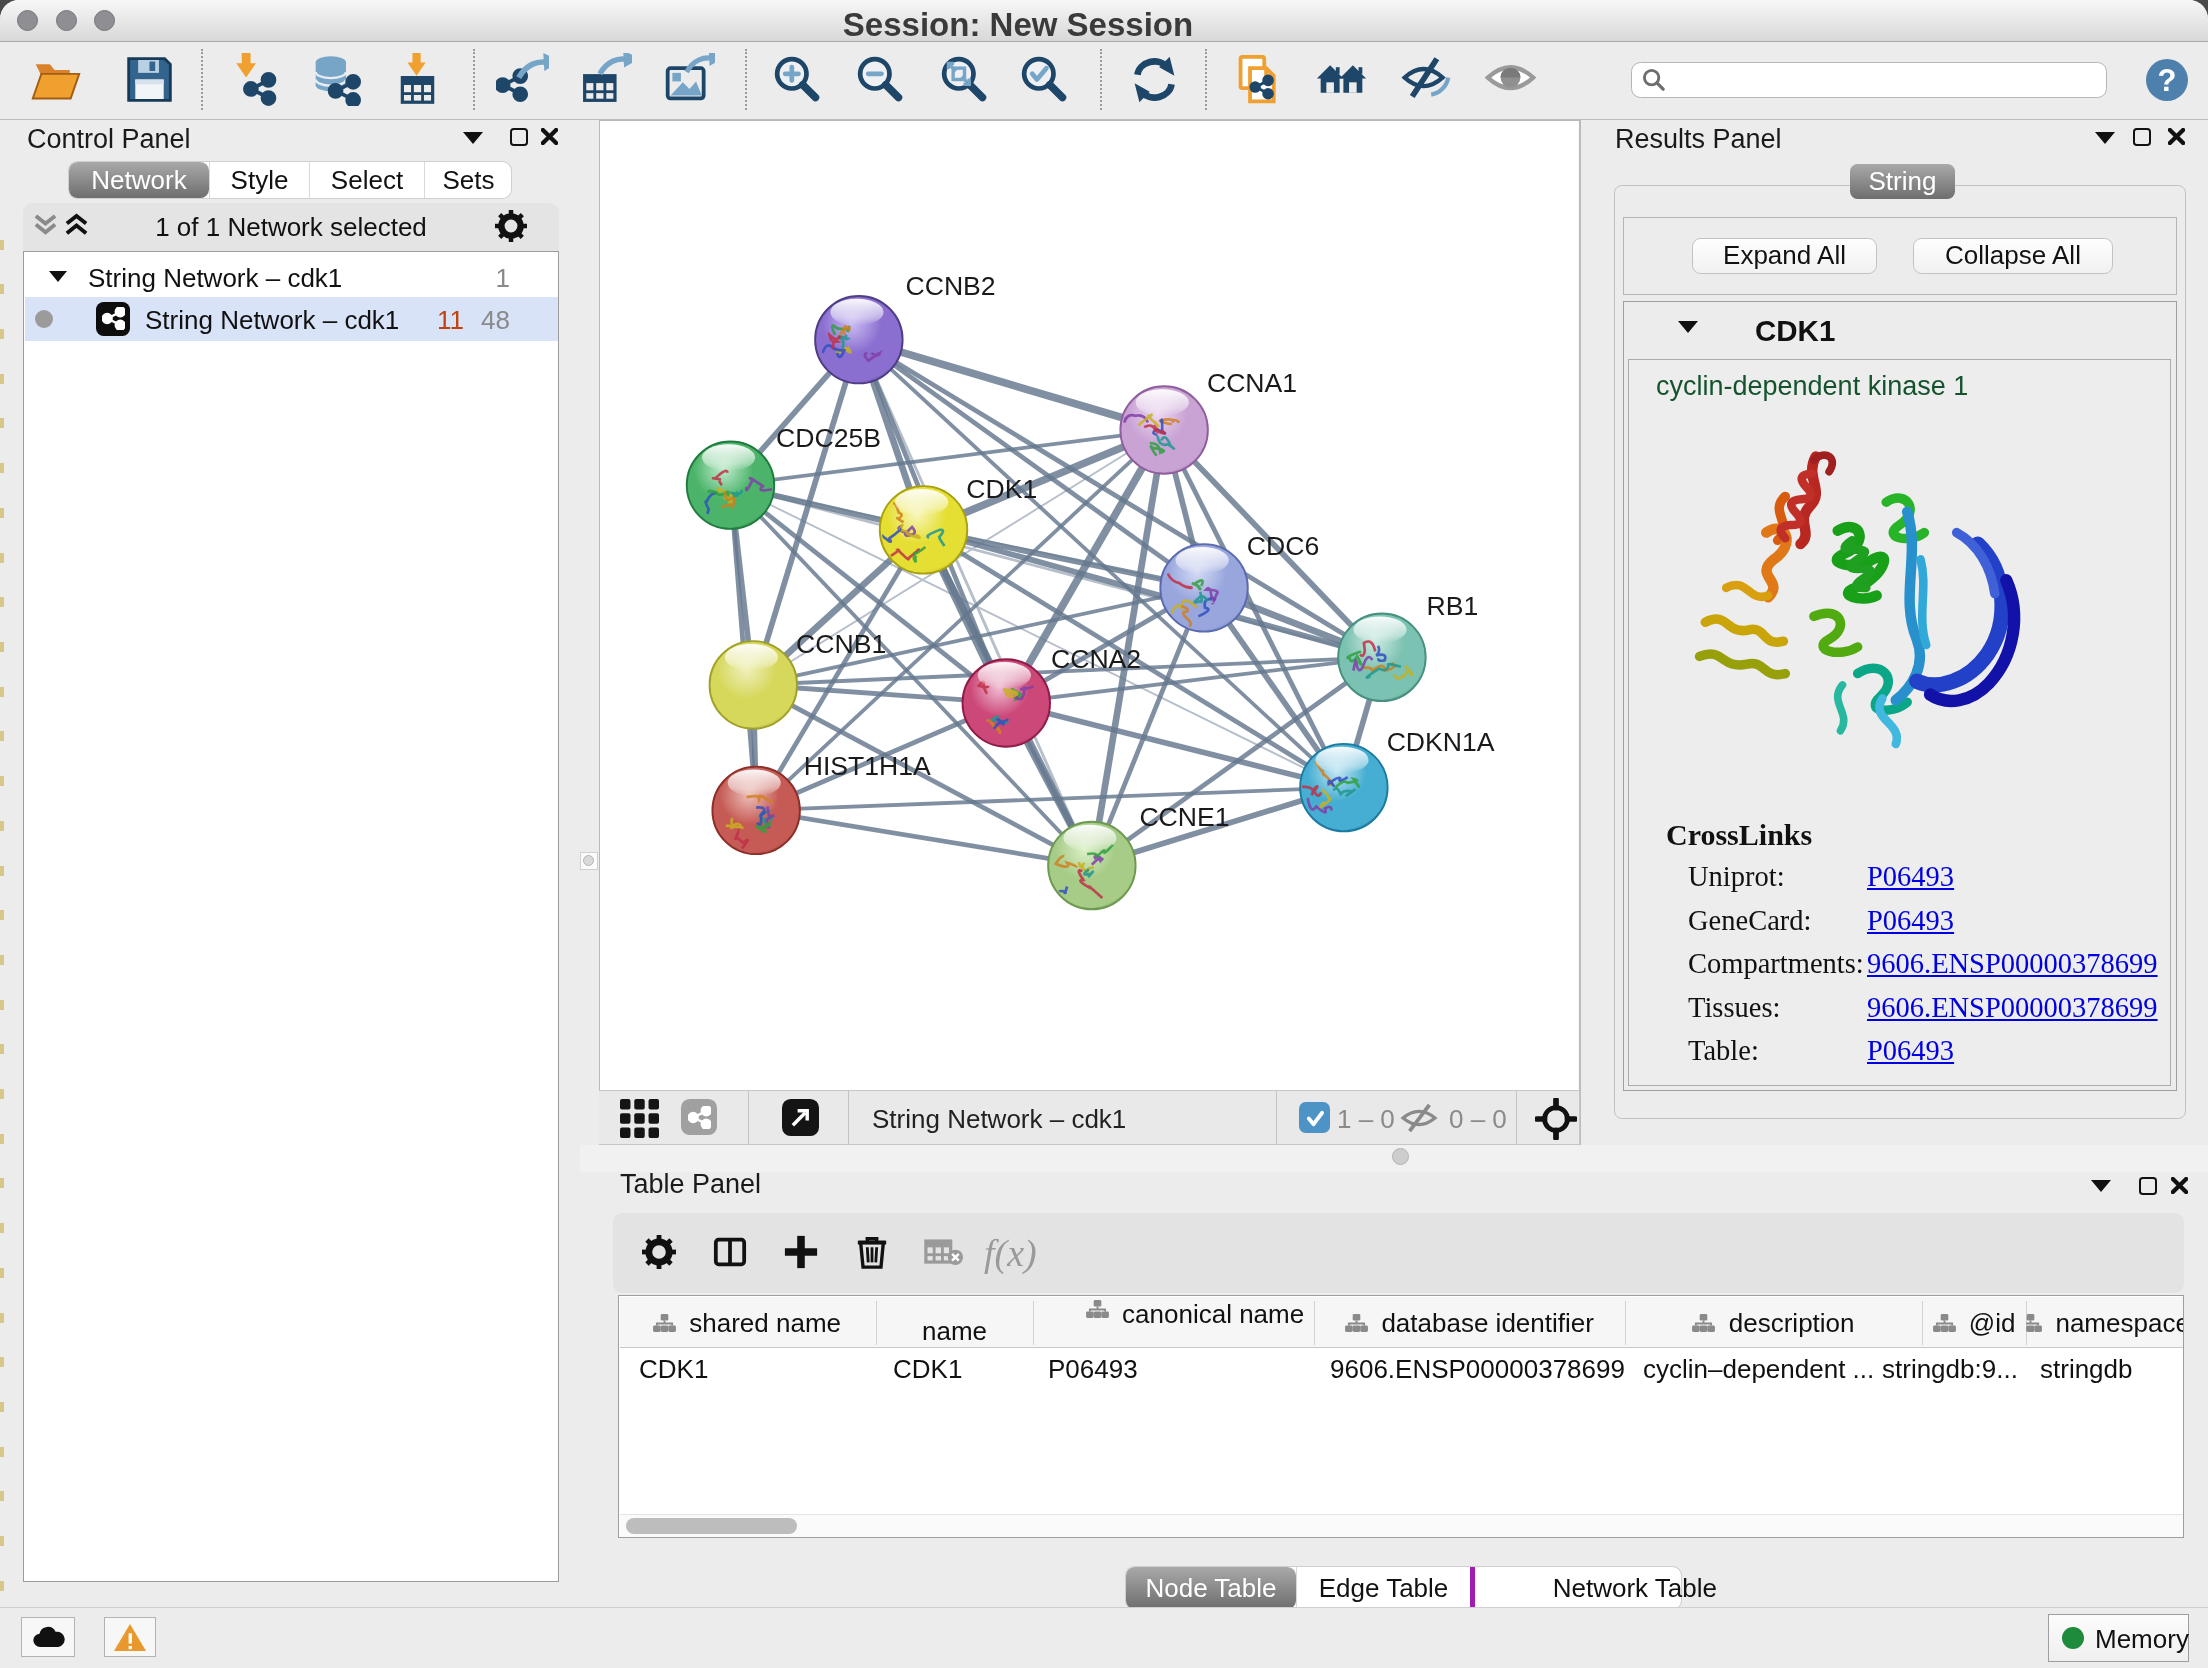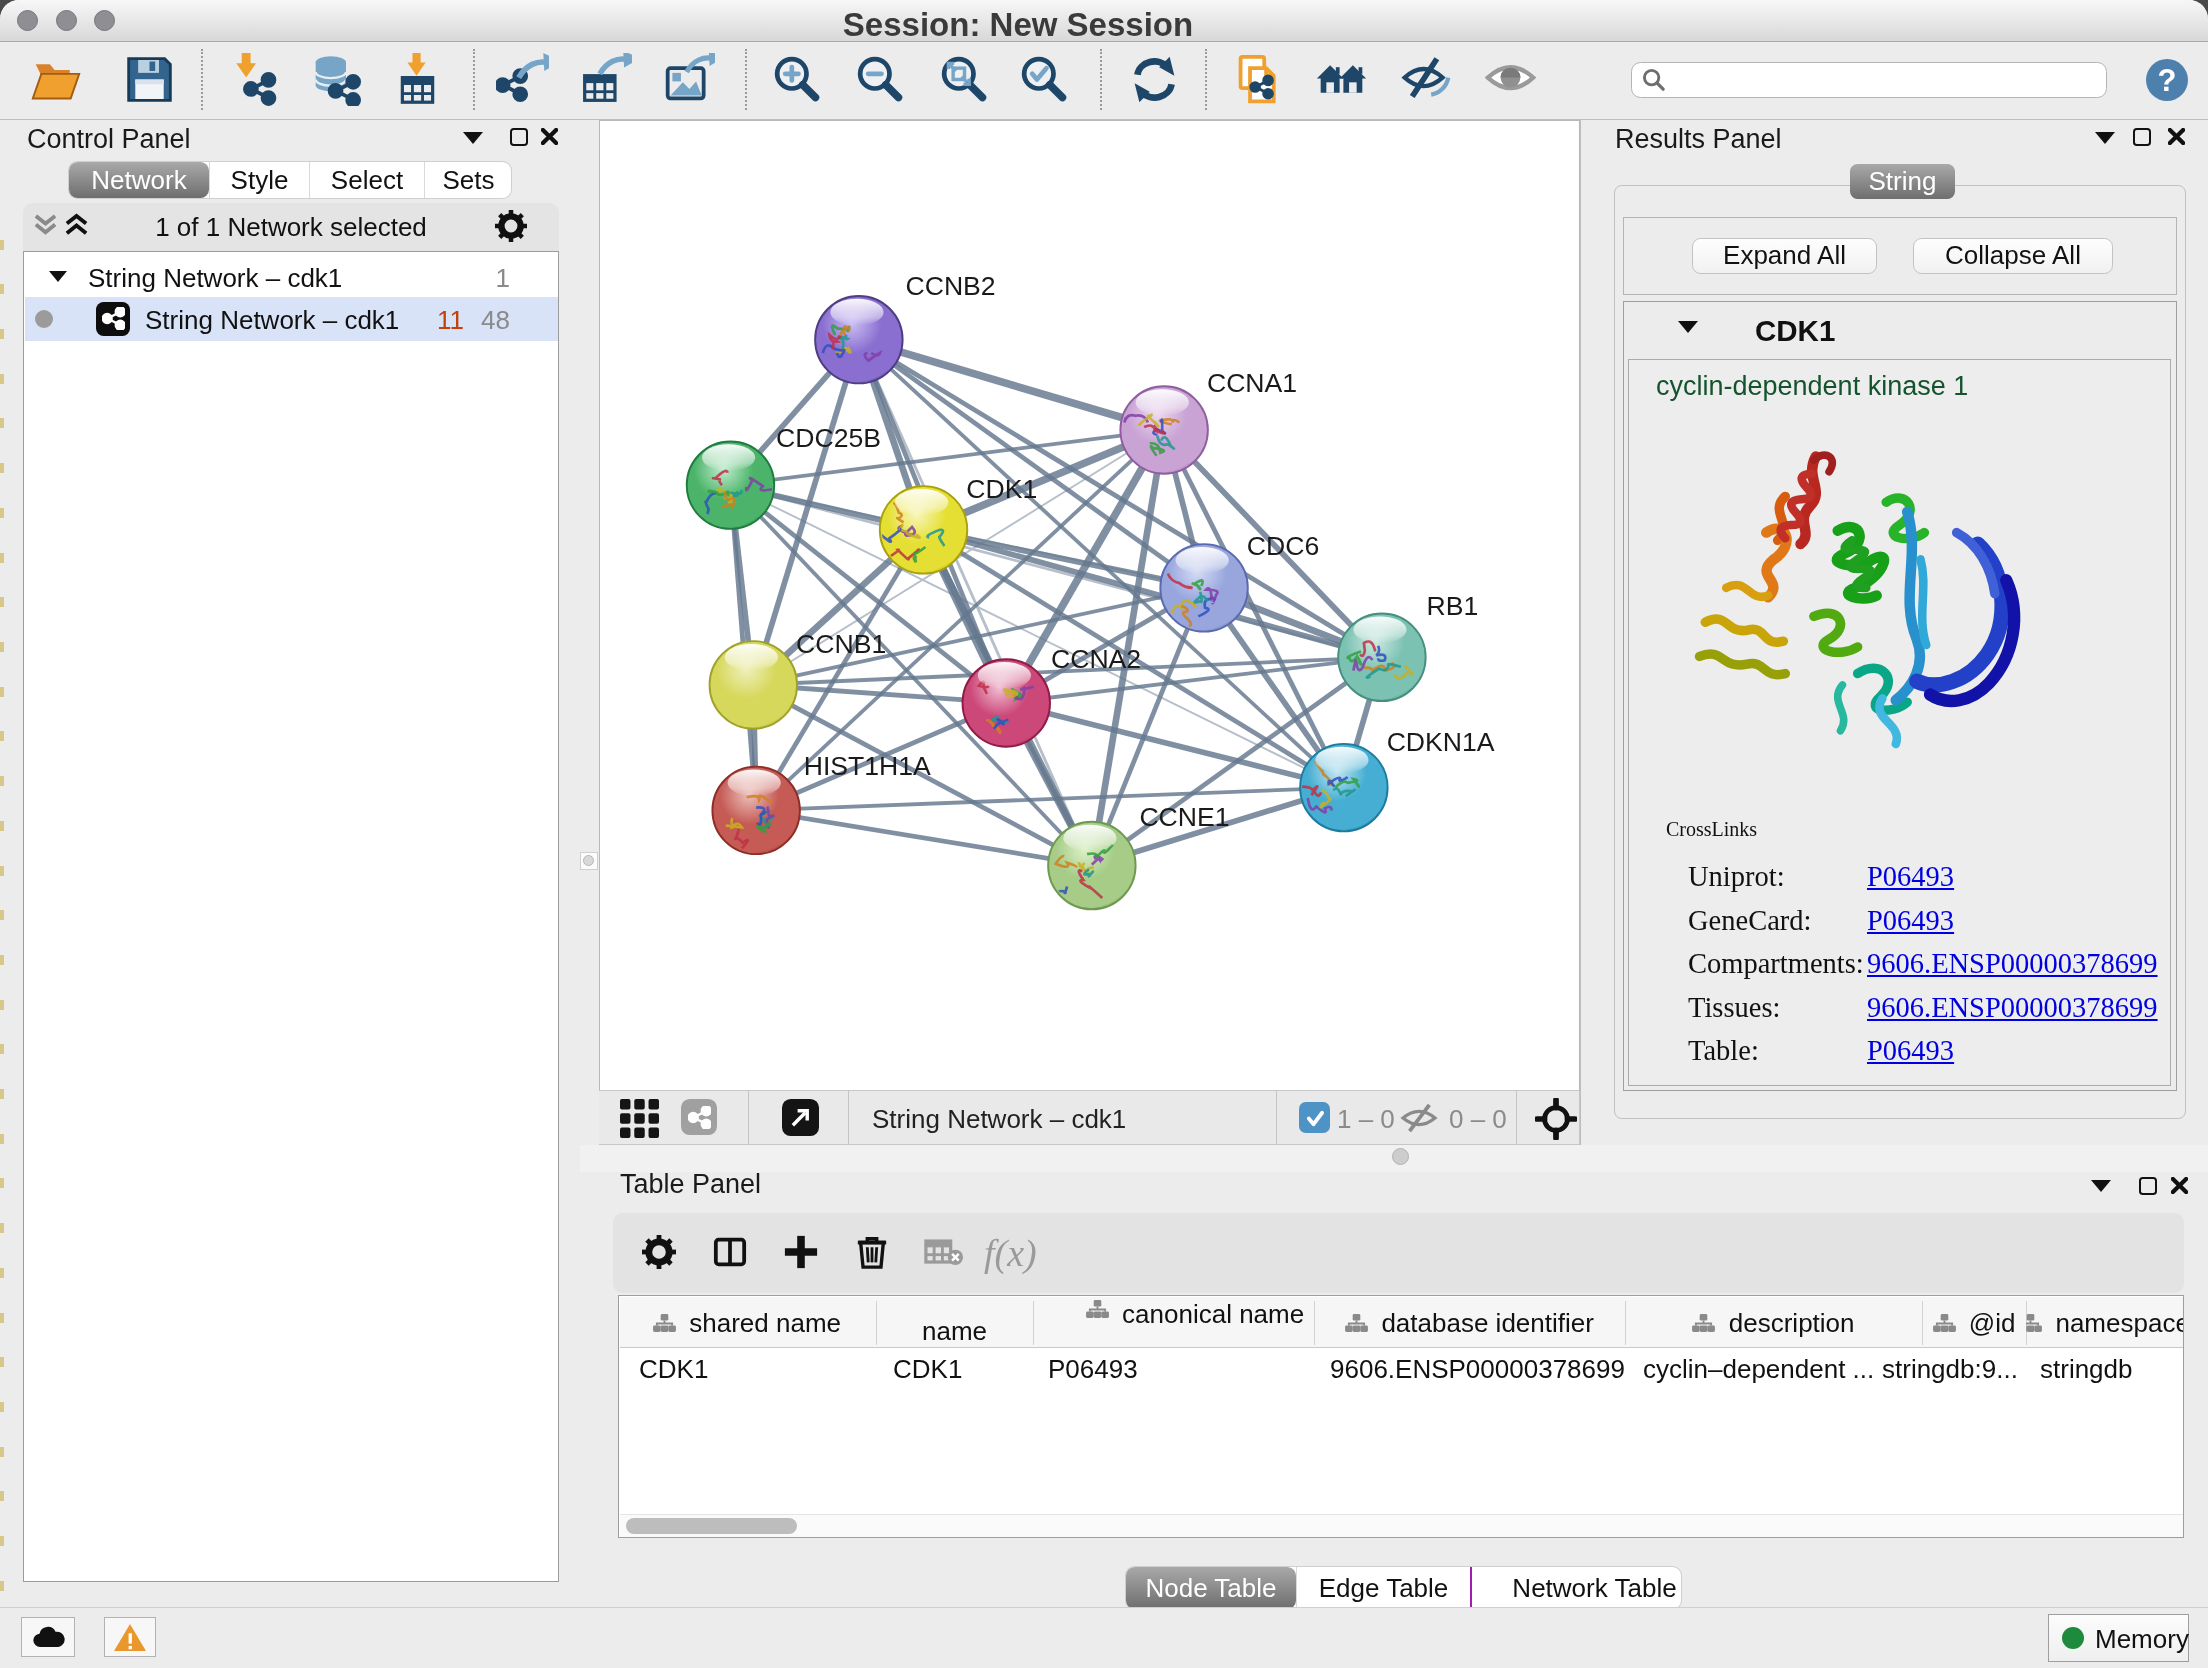--- a/index.html
+++ b/index.html
@@ -630,21 +630,21 @@
       <path d="M248,70 C262,116 240,160 258,204 C268,230 254,254 236,268" fill="none" stroke="#2890cc" stroke-width="11" stroke-linecap="round"></path>
       <path d="M262,120 C270,150 258,180 268,210" fill="none" stroke="#30a8d8" stroke-width="9" stroke-linecap="round"></path>
       <path d="M322,104 C352,132 356,186 332,220 C312,248 280,258 258,248" fill="none" stroke="#2340c8" stroke-width="16" stroke-linecap="round"></path>
       <path d="M352,142 C368,178 360,222 334,250 C315,270 290,274 272,262" fill="none" stroke="#1212a8" stroke-width="13" stroke-linecap="round"></path>
       <path d="M300,92 C322,104 336,128 340,156" fill="none" stroke="#4060d8" stroke-width="10" stroke-linecap="round"></path>
       <path d="M222,266 C208,288 244,292 236,314" fill="none" stroke="#40b8e0" stroke-width="9" stroke-linecap="round"></path>
       <path d="M180,252 C165,270 190,282 178,300" fill="none" stroke="#28b8a0" stroke-width="8" stroke-linecap="round"></path>
       <path d="M148,30 Q130,31 142,44 Q154,56 137,57 Q119,58 131,71 Q143,84 126,84 Q108,85 120,98" fill="none" stroke="#c03028" stroke-width="9" stroke-linecap="round" stroke-linejoin="round"></path>
       <path d="M190,100 Q173,111 193,110 Q213,109 196,120 Q179,131 199,130 Q219,129 202,140 Q185,151 205,150" fill="none" stroke="#20a020" stroke-width="9" stroke-linecap="round" stroke-linejoin="round"></path>
     </svg>
-<div class="abs" style="left:1666px;top:818px;font-family:'Liberation Serif',serif;font-size:20px;font-weight:normal;color:#111">CrossLinks</div>
+<div class="abs" style="left:1666px;top:818px;font-family:'Liberation Serif',serif;font-size:30px;font-weight:bold;color:#111">CrossLinks</div>
 <div class="abs" style="left:1688px;top:861px;font-family:'Liberation Serif',serif;font-size:28.5px;color:#111">Uniprot:</div>
 <div class="abs" style="left:1867px;top:861px;font-family:'Liberation Serif',serif;font-size:28.5px;color:#0000e0;text-decoration:underline">P06493</div>
 <div class="abs" style="left:1688px;top:905px;font-family:'Liberation Serif',serif;font-size:28.5px;color:#111">GeneCard:</div>
 <div class="abs" style="left:1867px;top:905px;font-family:'Liberation Serif',serif;font-size:28.5px;color:#0000e0;text-decoration:underline">P06493</div>
 <div class="abs" style="left:1688px;top:948px;font-family:'Liberation Serif',serif;font-size:28.5px;color:#111">Compartments:</div>
 <div class="abs" style="left:1867px;top:948px;font-family:'Liberation Serif',serif;font-size:28.5px;color:#0000e0;text-decoration:underline">9606.ENSP00000378699</div>
 <div class="abs" style="left:1688px;top:992px;font-family:'Liberation Serif',serif;font-size:28.5px;color:#111">Tissues:</div>
 <div class="abs" style="left:1867px;top:992px;font-family:'Liberation Serif',serif;font-size:28.5px;color:#0000e0;text-decoration:underline">9606.ENSP00000378699</div>
 <div class="abs" style="left:1688px;top:1035px;font-family:'Liberation Serif',serif;font-size:28.5px;color:#111">Table:</div>
 <div class="abs" style="left:1867px;top:1035px;font-family:'Liberation Serif',serif;font-size:28.5px;color:#0000e0;text-decoration:underline">P06493</div>
@@ -803,21 +803,21 @@
 <div class="abs" style="left:1048px;top:1354px;font-size:26px;color:#111">P06493</div>
 <div class="abs" style="left:1330px;top:1354px;font-size:26px;color:#111">9606.ENSP00000378699</div>
 <div class="abs" style="left:1643px;top:1354px;font-size:26px;color:#111">cyclin–dependent ...</div>
 <div class="abs" style="left:1882px;top:1354px;font-size:26px;color:#111">stringdb:9...</div>
 <div class="abs" style="left:2040px;top:1354px;font-size:26px;color:#111">stringdb</div>
 <div class="abs" style="left:620px;top:1514px;width:1563px;height:23px;background:#fafafa;border-top:1px solid #e4e4e4"></div>
 <div class="abs" style="left:626px;top:1518px;width:171px;height:16px;border-radius:8.6px;background:#bdbdbd"></div>
 <div class="abs" style="left:1126px;top:1567px;width:555px;height:42px;background:#fff;border-radius:8.6px;box-shadow:0 0 0 1px #cfcfcf"></div>
 <div class="abs" style="left:1126px;top:1567px;width:170px;height:42px;background:linear-gradient(#a9a9a9,#6e6e6e);border-radius:8.6px;color:#fff;text-align:center;line-height:42px;font-size:26px">Node Table</div>
 <div class="abs" style="left:1296px;top:1567px;width:174px;height:42px;border-left:1px solid #d9d9d9;text-align:center;line-height:42px;font-size:26px;color:#111">Edge Table</div>
-<div class="abs" style="left:1470px;top:1567px;width:247px;height:42px;border-left:2px solid #a21caf;text-align:center;line-height:42px;font-size:26px;color:#111">Network Table</div>
+<div class="abs" style="left:1470px;top:1567px;width:247px;height:42px;border-left:5px solid #a21caf;text-align:right;line-height:42px;font-size:26px;color:#111">Network Table</div>
 <div class="abs" style="left:0;top:1607px;width:2208px;height:61px;background:#ececec;border-top:1.9px solid #cfcfcf"></div>
 <div class="abs" style="left:21px;top:1617px;width:54px;height:40px;background:#f7f7f7;border:1.9px solid #b2b2b2"></div>
 <svg class="abs" style="left:31px;top:1626px" width="34" height="23" viewBox="0 0 36 24">
       <path d="M10,22 a7,7 0 0 1 -1,-14 a9,9 0 0 1 17,-2 a6.5,6.5 0 0 1 3,16 z" fill="#111"></path>
     </svg>
 <div class="abs" style="left:104px;top:1617px;width:52px;height:40px;background:#f7f7f7;border:1.9px solid #b2b2b2"></div>
 <svg class="abs" style="left:113px;top:1622px" width="34" height="31" viewBox="0 0 36 33">
       <path d="M18,2 L35,31 H1 z" fill="#e8982c"></path>
       <rect x="16.5" y="12" width="3.5" height="11" fill="#fff"></rect>
       <rect x="16.5" y="25.5" width="3.5" height="3.5" fill="#fff"></rect>

